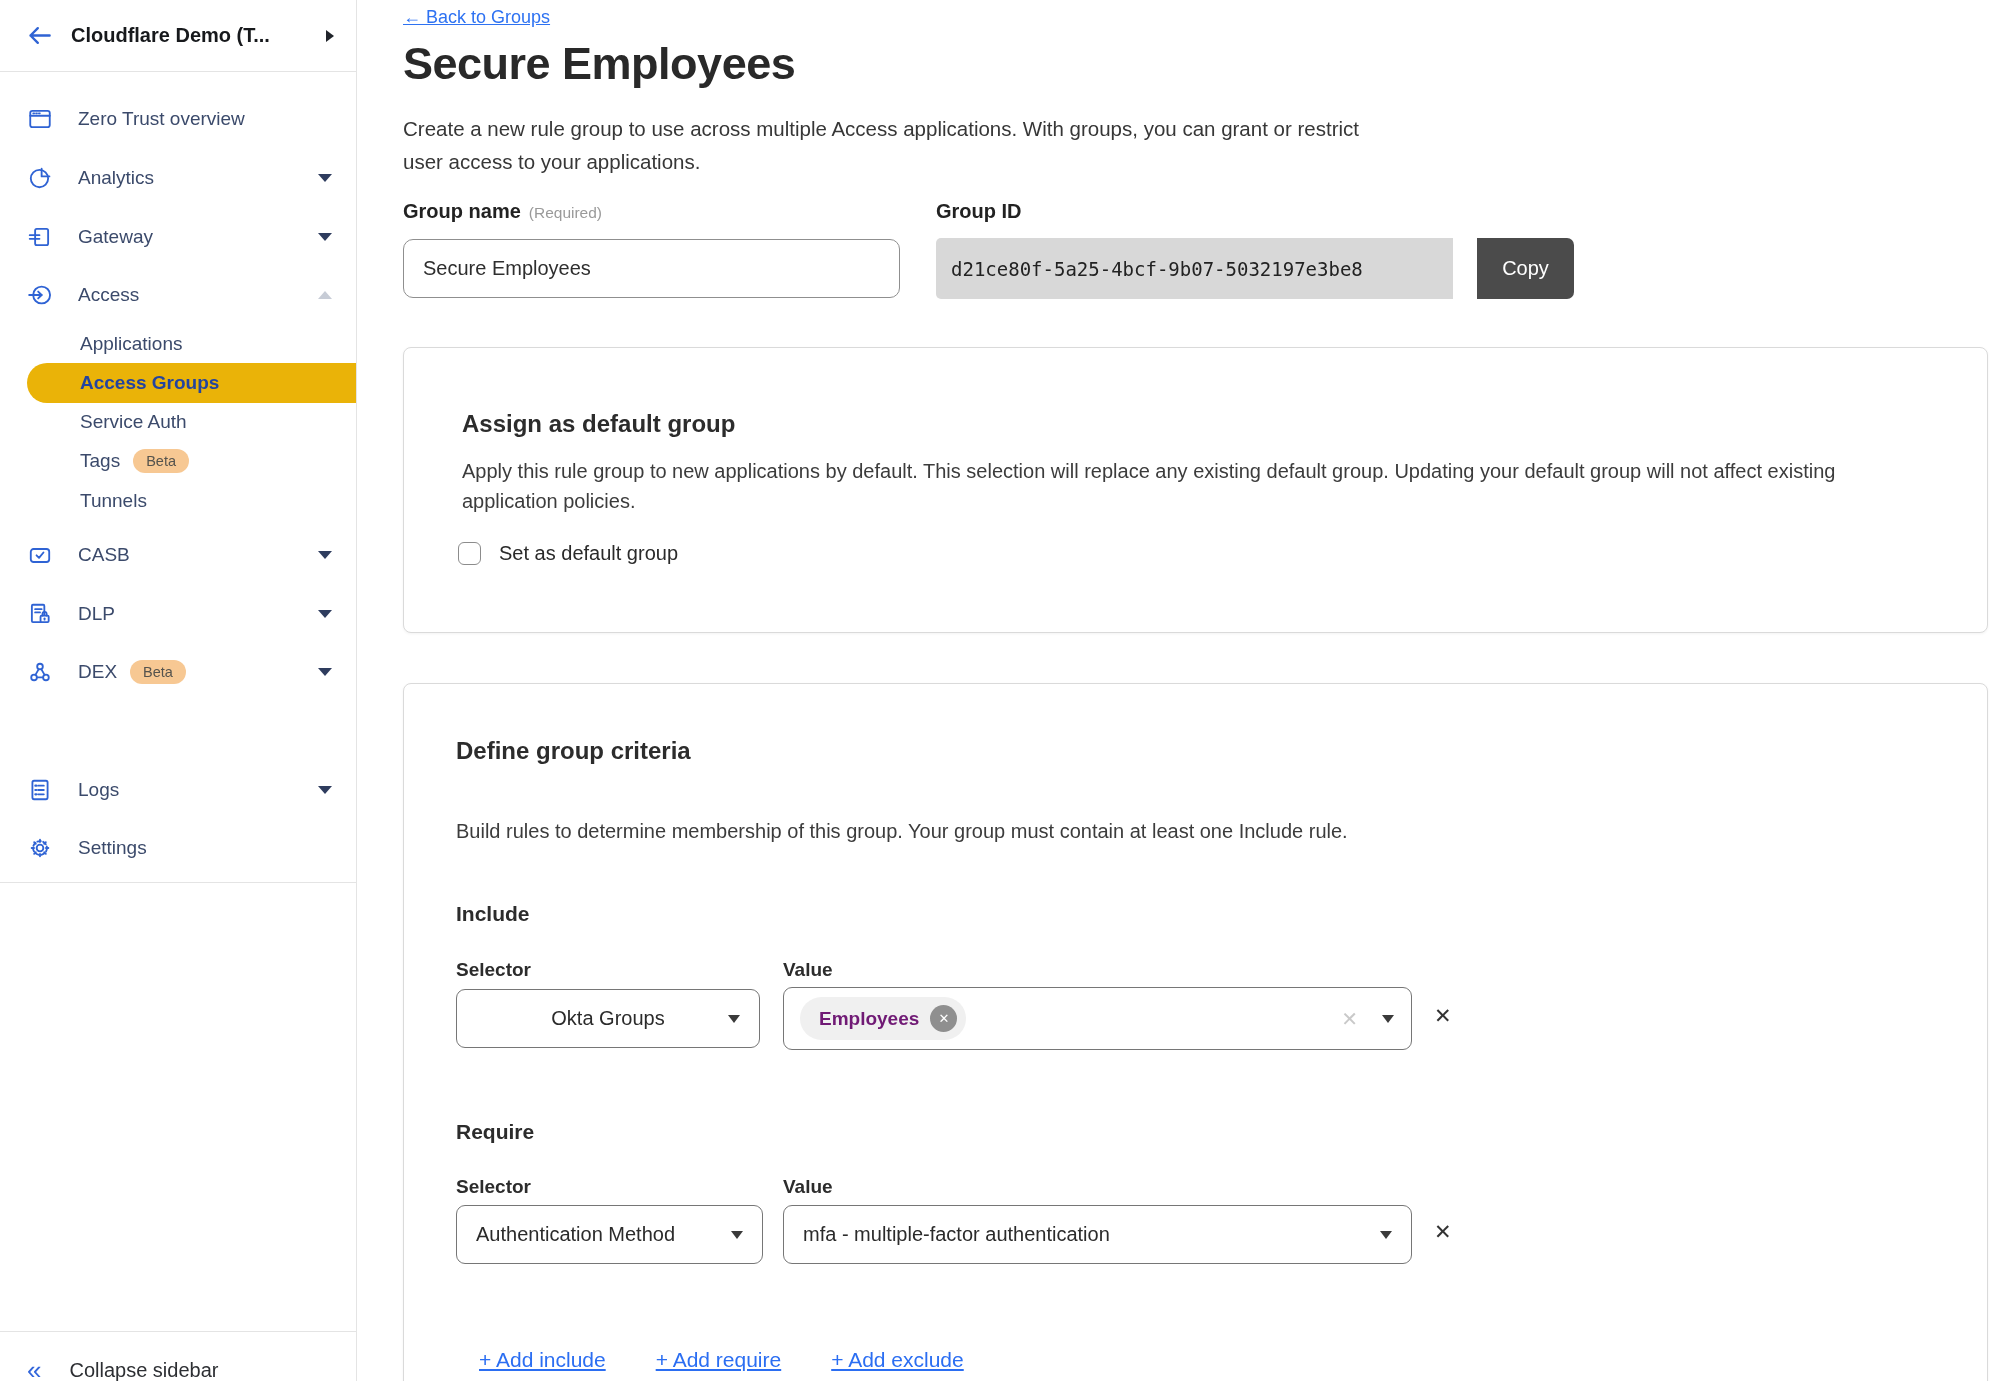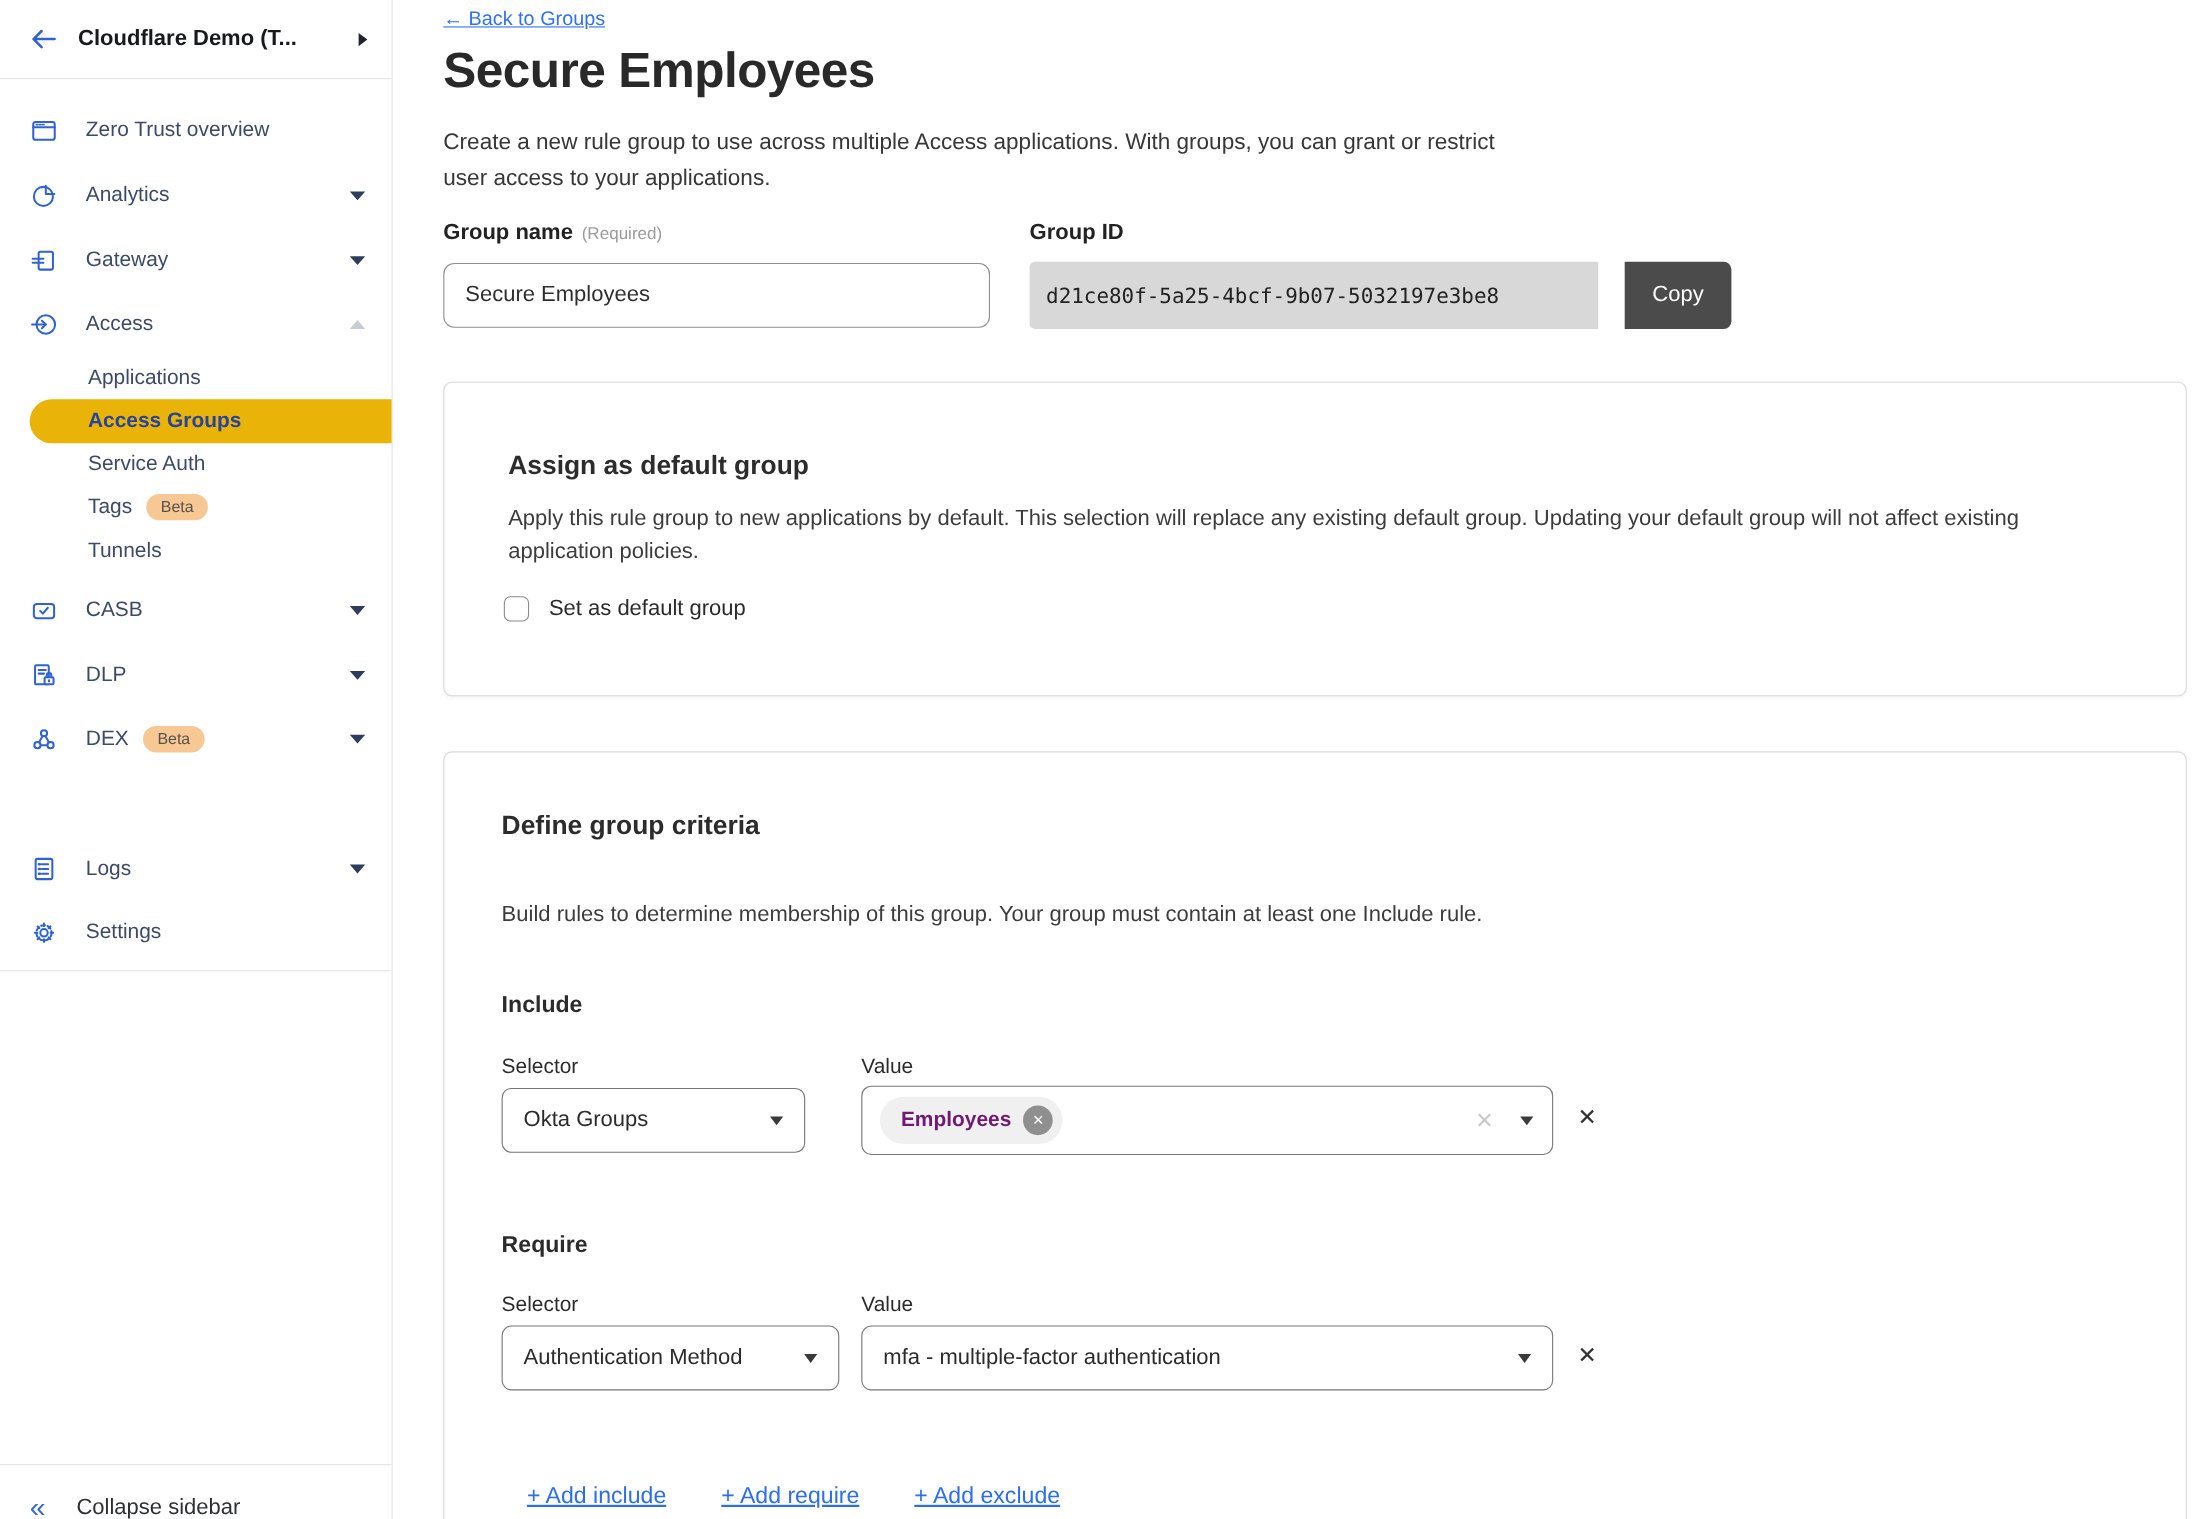--- a/index.html
+++ b/index.html
@@ -65,21 +65,21 @@
   .card1 { top:347px; height:286px; }
   .card2 { top:683px; height:770px; }
   .card h2 { position:absolute; font-size:24px; font-weight:bold; color:#2c2c2c; }
   .card p  { position:absolute; font-size:20px; line-height:30px; color:#3c3c3c; }
   .cb-row { position:absolute; left:54px; top:194px; display:flex; align-items:center; gap:18px; }
   .cb { width:23px; height:23px; appearance:none; -webkit-appearance:none;
     border:1.5px solid #8c8c8c; border-radius:6px; background:#fff; cursor:pointer; }
   .cb-lbl { font-size:20px; color:#2a2a2a; cursor:pointer; }
 
   .h3 { position:absolute; font-size:21px; font-weight:bold; color:#2c2c2c; }
-  .col-lbl { position:absolute; font-size:19px; font-weight:normal; color:#2c2c2c; }
+  .col-lbl { position:absolute; font-size:19px; font-weight:bold; color:#2c2c2c; }
   .select { position:absolute; height:59px; border:1.5px solid #767676; border-radius:9px;
     background:#fff; display:flex; align-items:center; padding:0 19px; cursor:pointer; }
   .select .txt { font-size:20px; color:#2b2b2b; }
   .caret { position:absolute; right:19px; width:0; height:0;
     border-left:6.5px solid transparent; border-right:6.5px solid transparent;
     border-top:8.5px solid #3a3a3a; }
   .valuebox { position:absolute; height:63px; border:1.5px solid #767676; border-radius:9px;
     background:#fff; display:flex; align-items:center; padding:0 16px; cursor:pointer; }
   .chip { background:#f0f0f0; border-radius:22px; padding:8px 9px 8px 19px;
     display:flex; align-items:center; gap:11px; }
@@ -269,21 +269,21 @@
   </section>
 
   <section class="card card2">
     <h2 style="left:52px; top:53px;">Define group criteria</h2>
     <p style="left:52px; top:132px; width:1480px;">Build rules to determine membership of this group. Your group must contain at least one Include rule.</p>
 
     <div class="h3" style="left:52px; top:218px;">Include</div>
     <div class="col-lbl" style="left:52px; top:275px;">Selector</div>
     <div class="col-lbl" style="left:379px; top:275px;">Value</div>
 
-    <div class="select" style="left:52px; top:305px; width:276px;">
+    <div class="select" style="left:52px; top:305px; width:304px;justify-content:center;">
       <span class="txt">Okta Groups</span>
       <span class="caret"></span>
     </div>
     <div class="valuebox" style="left:379px; top:303px; width:629px;">
       <span class="chip">
         <span class="chip-lbl">Employees</span>
         <span class="chip-x">✕</span>
       </span>
       <span class="vb-right">
         <span class="clear-x">✕</span>

